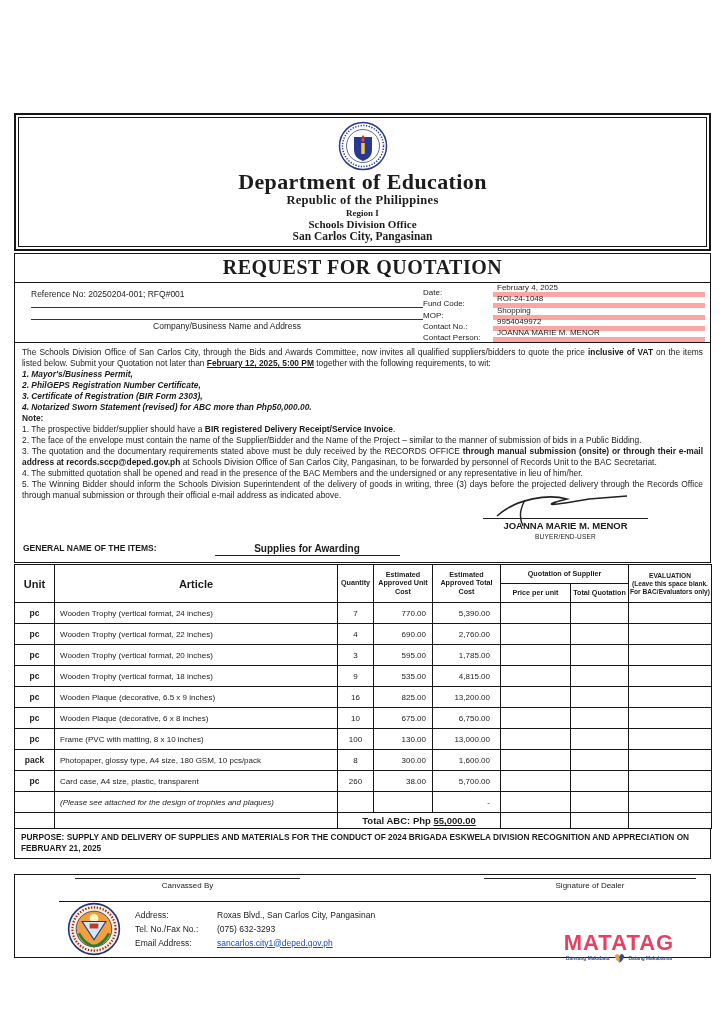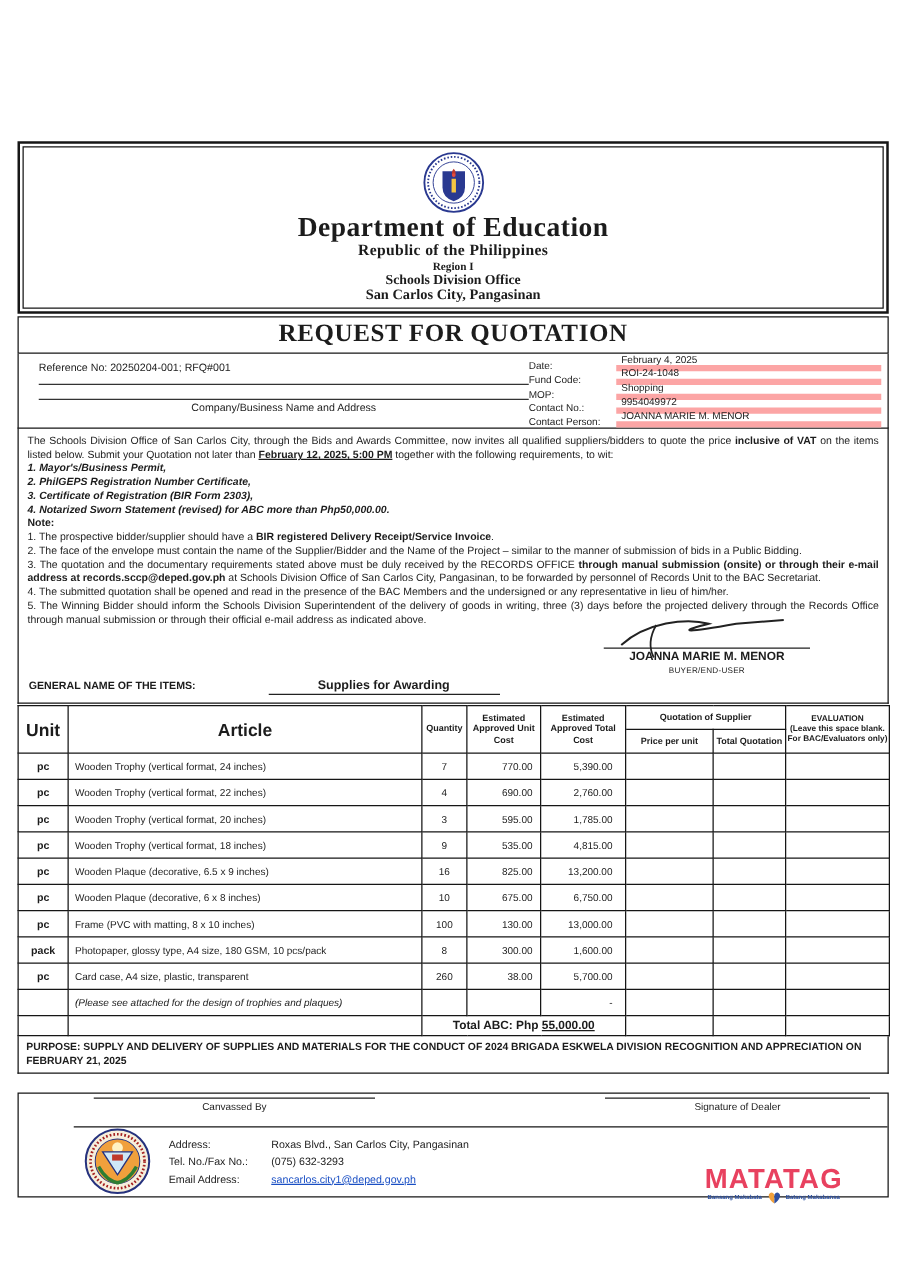--- a/index.html
+++ b/index.html
@@ -46,21 +46,21 @@
   .sig-name { font-weight:bold; font-size:9.5px; padding-top:1px; }
   .sig-role { font-size:6.5px; letter-spacing:.2px; }
   .general-row { position:absolute; left:8px; bottom:6px; display:flex; align-items:flex-start; }
   .general-label { font-weight:bold; font-size:8.5px; }
   .general-value { font-weight:bold; font-size:10px; border-bottom:1px solid #222; width:185px; text-align:center; margin-left:58px; padding:0 4px 1px; }
 
   
   table.items { width:697px; border-collapse:collapse; table-layout:fixed; margin-top:1px; }
   table.items th, table.items td { border:1px solid #161616; overflow:hidden; }
   th { font-weight:bold; text-align:center; vertical-align:middle; }
-  .h-big { font-size:14px;margin-left:19px; }
+  .h-big { font-size:11px;margin-left:19px; }
   .h-sm { font-size:7.2px; line-height:8.5px; font-weight:bold; }
   .h-eval { font-size:6.6px; line-height:8px; font-weight:bold; }
   .h-eval .sub { font-weight:bold; }
   tbody td { height:21px; font-size:8px; }
   td.c-unit { text-align:center; font-weight:bold; font-size:8.5px; }
   td.c-article { padding-left:5px; }
   td.c-article.it { font-style:italic; }
   td.c-qty { text-align:center; }
   td.c-ucost { text-align:right; padding-right:6px; }
   td.c-tcost { text-align:right; padding-right:10px; }

